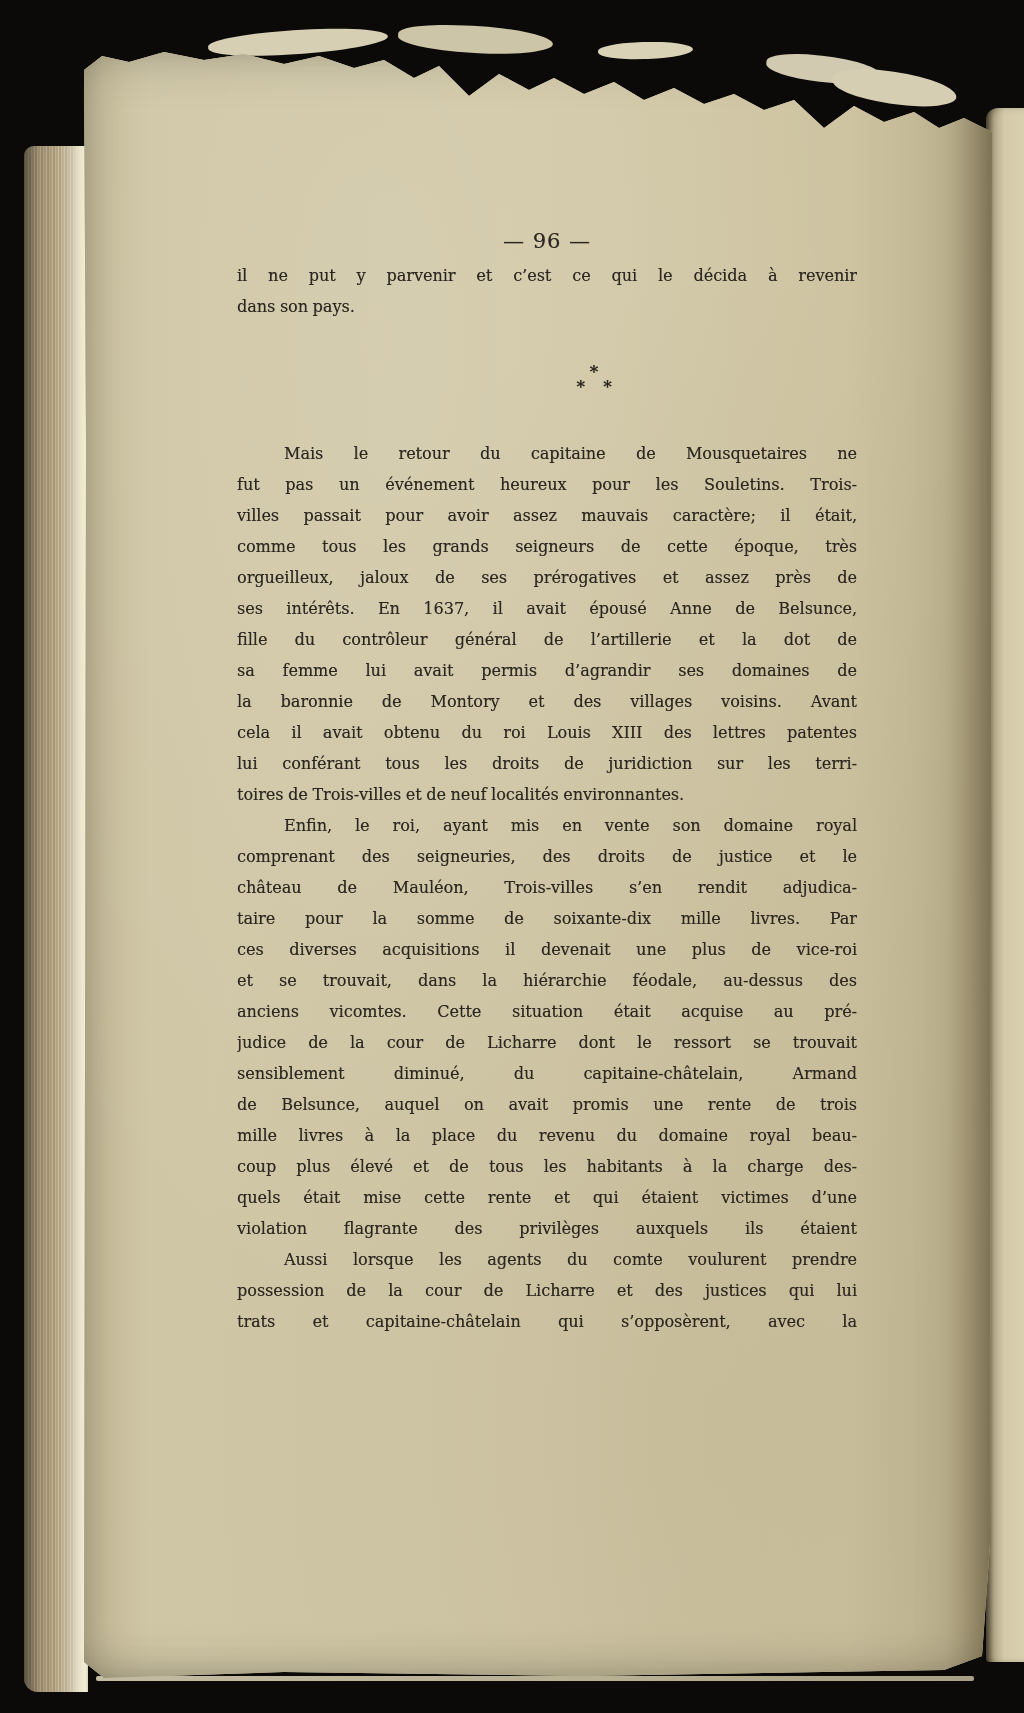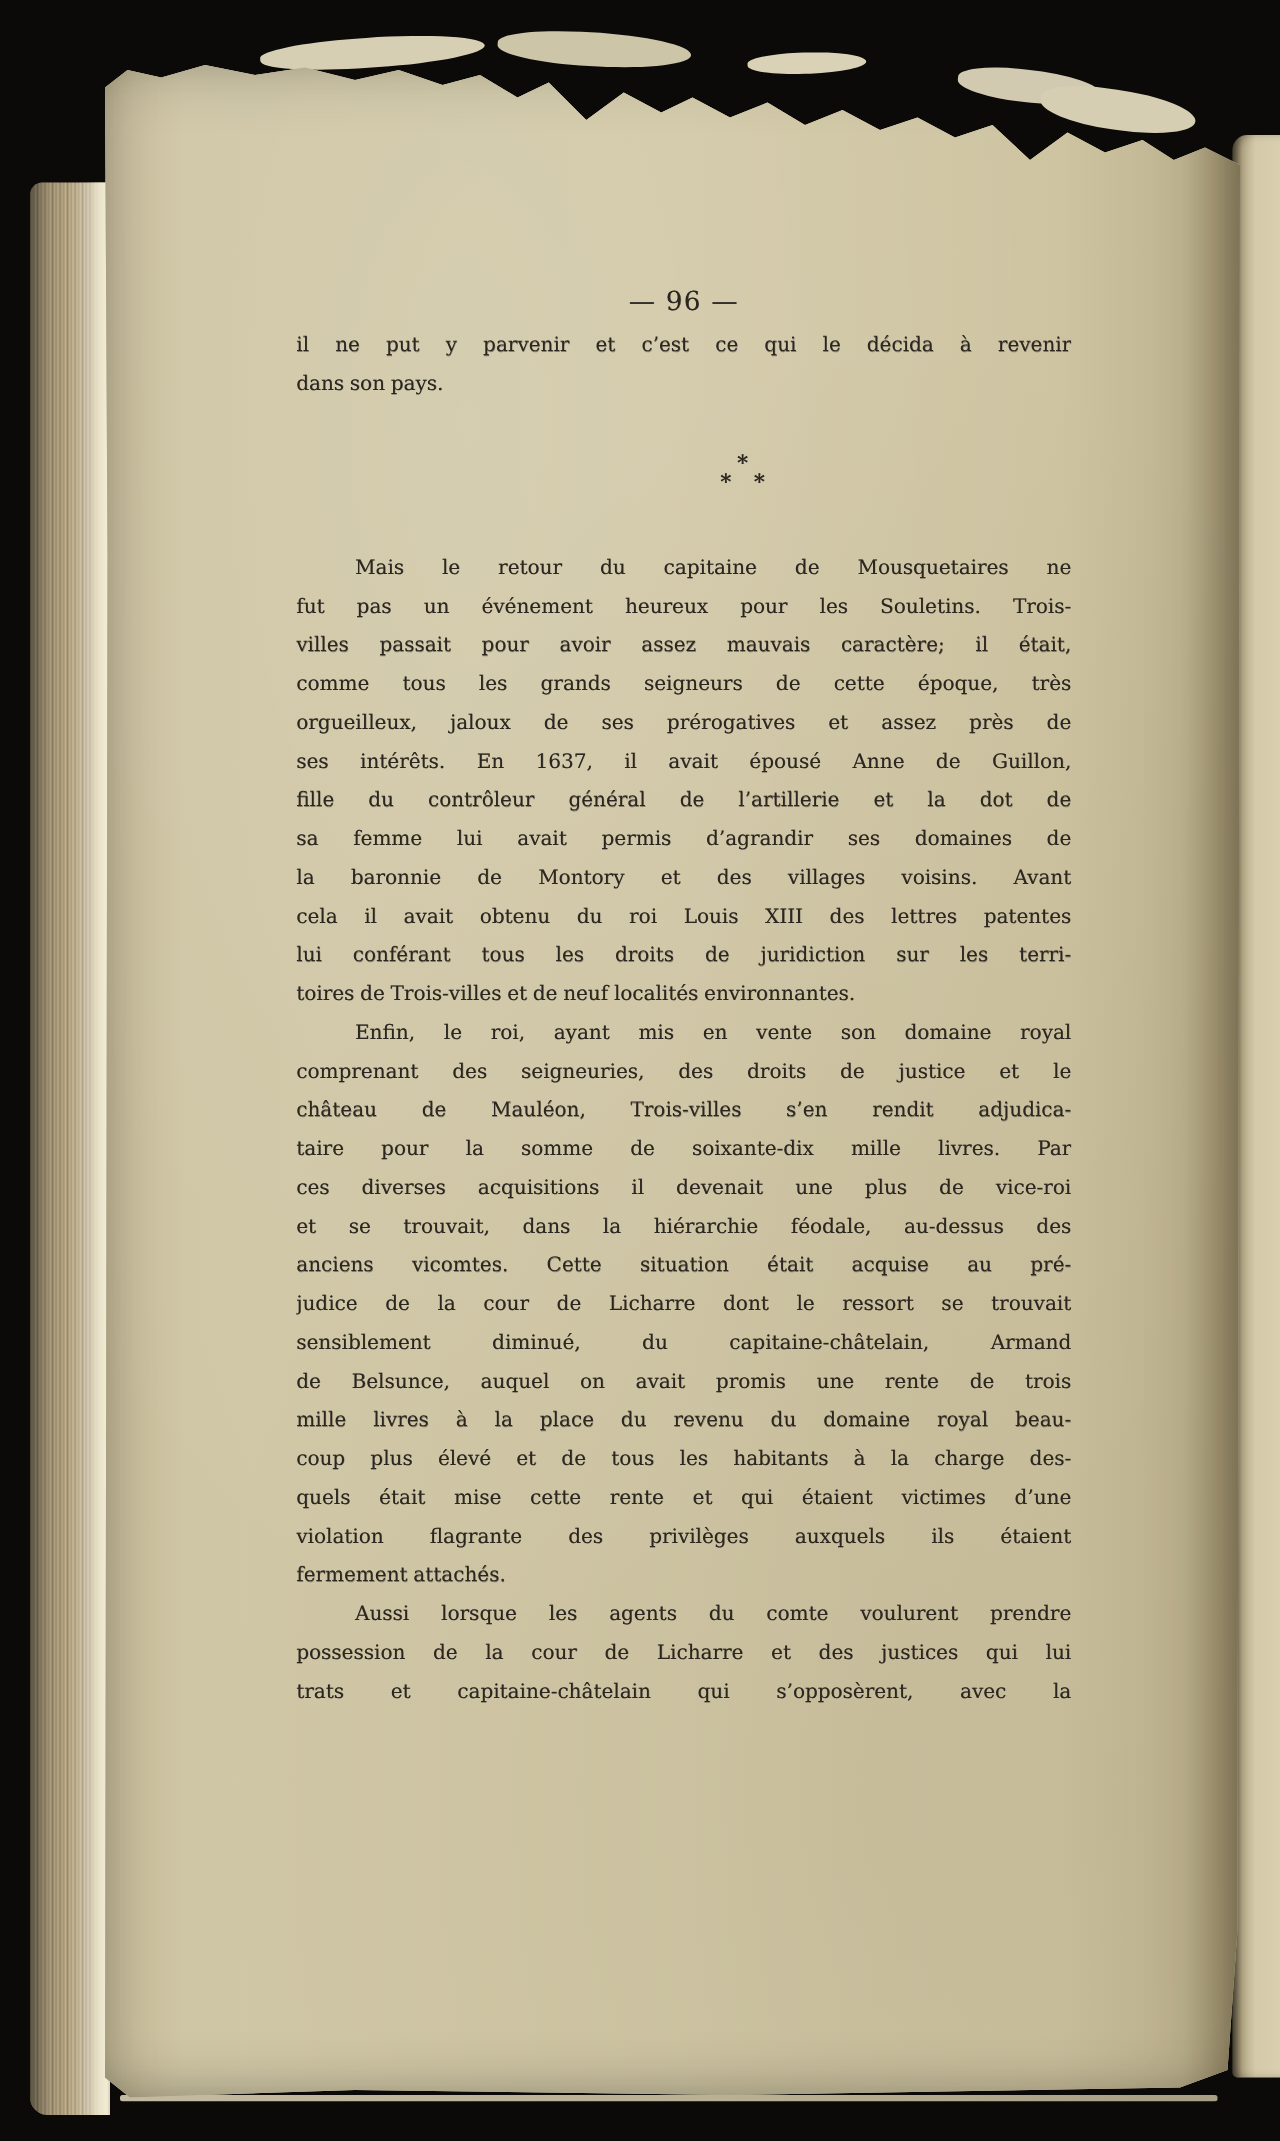--- a/index.html
+++ b/index.html
@@ -130,42 +130,41 @@
         <div class="row1">*</div>
         <div class="row2">* *</div>
       </div>
 
       <div class="para-block pb-rest" id="para-rest">
           <div class="line j ind">Mais le retour du capitaine de Mousquetaires ne</div>
           <div class="line j">fut pas un événement heureux pour les Souletins. Trois-</div>
           <div class="line j">villes passait pour avoir assez mauvais caractère; il était,</div>
           <div class="line j">comme tous les grands seigneurs de cette époque, très</div>
           <div class="line j">orgueilleux, jaloux de ses prérogatives et assez près de</div>
-          <div class="line j">ses intérêts. En 1637, il avait épousé Anne de Guillon,</div>
+          <div class="line j">ses intérêts. En 1637, il avait épousé Anne de Belsunce,</div>
           <div class="line j">fille du contrôleur général de l’artillerie et la dot de</div>
           <div class="line j">sa femme lui avait permis d’agrandir ses domaines de</div>
           <div class="line j">la baronnie de Montory et des villages voisins. Avant</div>
           <div class="line j">cela il avait obtenu du roi Louis XIII des lettres patentes</div>
           <div class="line j">lui conférant tous les droits de juridiction sur les terri-</div>
           <div class="line">toires de Trois-villes et de neuf localités environnantes.</div>
           <div class="line j ind">Enfin, le roi, ayant mis en vente son domaine royal</div>
           <div class="line j">comprenant des seigneuries, des droits de justice et le</div>
           <div class="line j">château de Mauléon, Trois-villes s’en rendit adjudica-</div>
           <div class="line j">taire pour la somme de soixante-dix mille livres. Par</div>
           <div class="line j">ces diverses acquisitions il devenait une plus de vice-roi</div>
           <div class="line j">et se trouvait, dans la hiérarchie féodale, au-dessus des</div>
           <div class="line j">anciens vicomtes. Cette situation était acquise au pré-</div>
           <div class="line j">judice de la cour de Licharre dont le ressort se trouvait</div>
           <div class="line j">sensiblement diminué, du capitaine-châtelain, Armand</div>
           <div class="line j">de Belsunce, auquel on avait promis une rente de trois</div>
           <div class="line j">mille livres à la place du revenu du domaine royal beau-</div>
           <div class="line j">coup plus élevé et de tous les habitants à la charge des-</div>
           <div class="line j">quels était mise cette rente et qui étaient victimes d’une</div>
           <div class="line j">violation flagrante des privilèges auxquels ils étaient</div>
-          <div class="line">fermement attachés.</div>
           <div class="line j ind">Aussi lorsque les agents du comte voulurent prendre</div>
           <div class="line j">possession de la cour de Licharre et des justices qui lui</div>
           <div class="line j">trats et capitaine-châtelain qui s’opposèrent, avec la</div>
         </div>
 
     </div>
   </div>
 
 </div>
 

